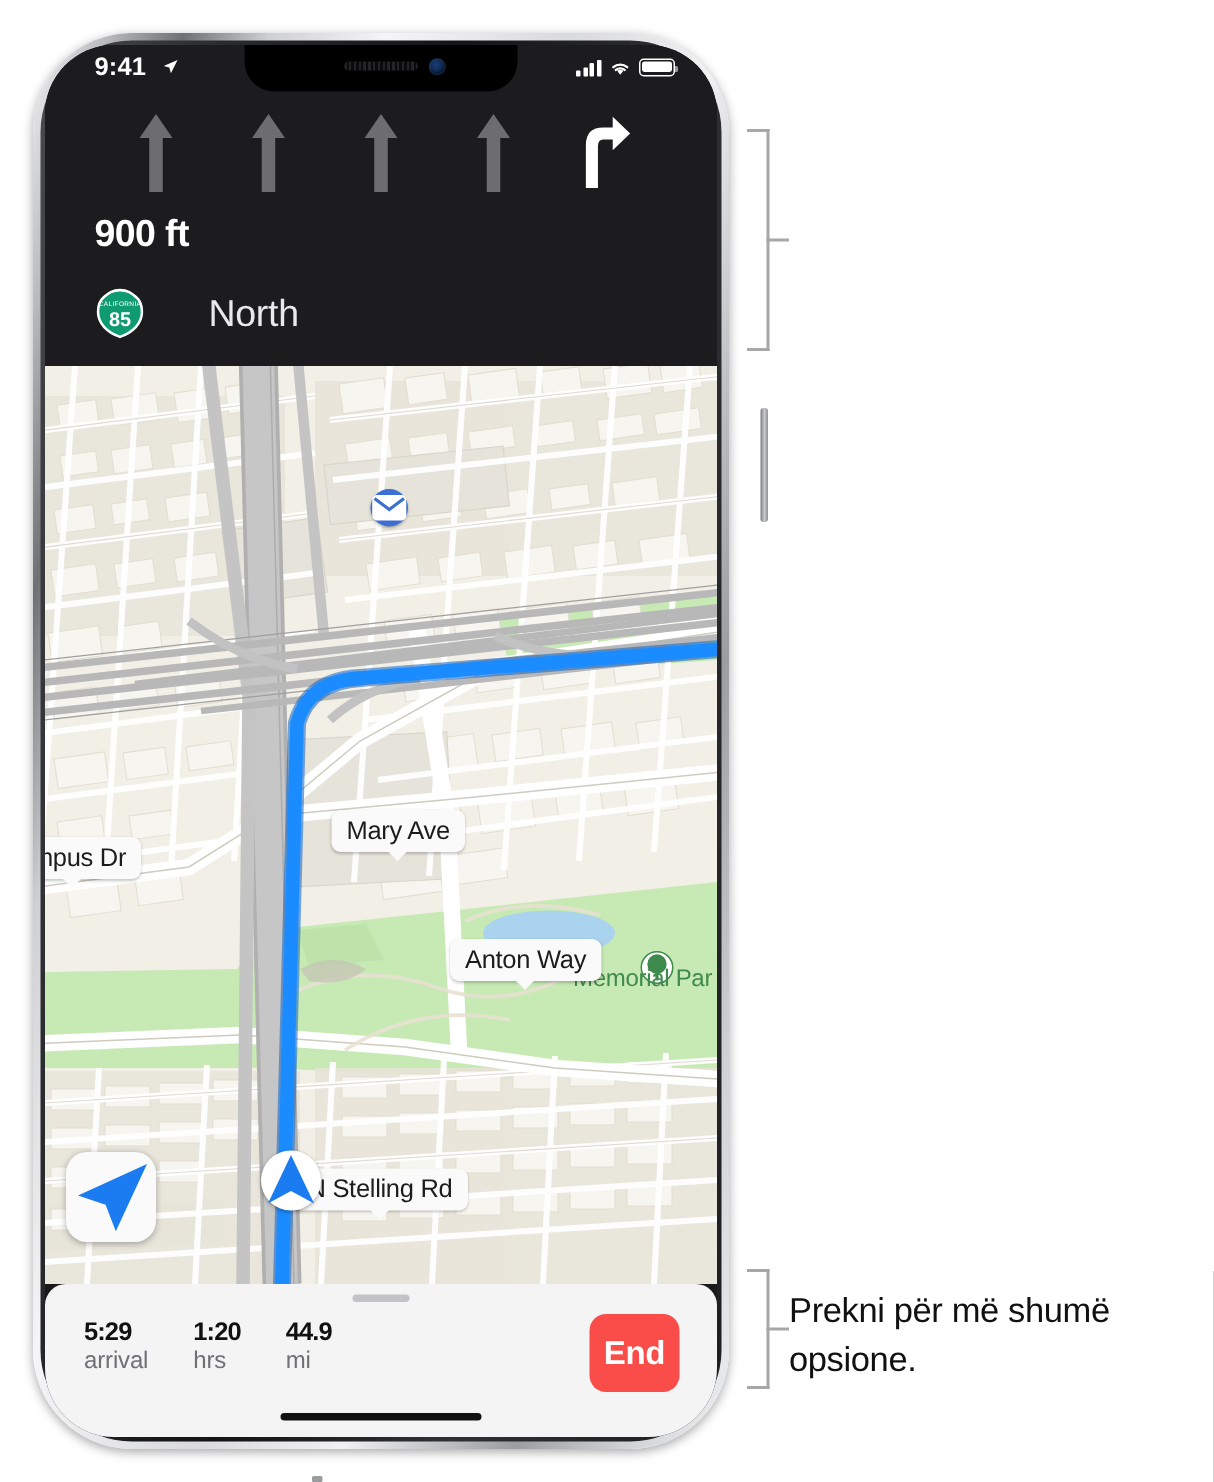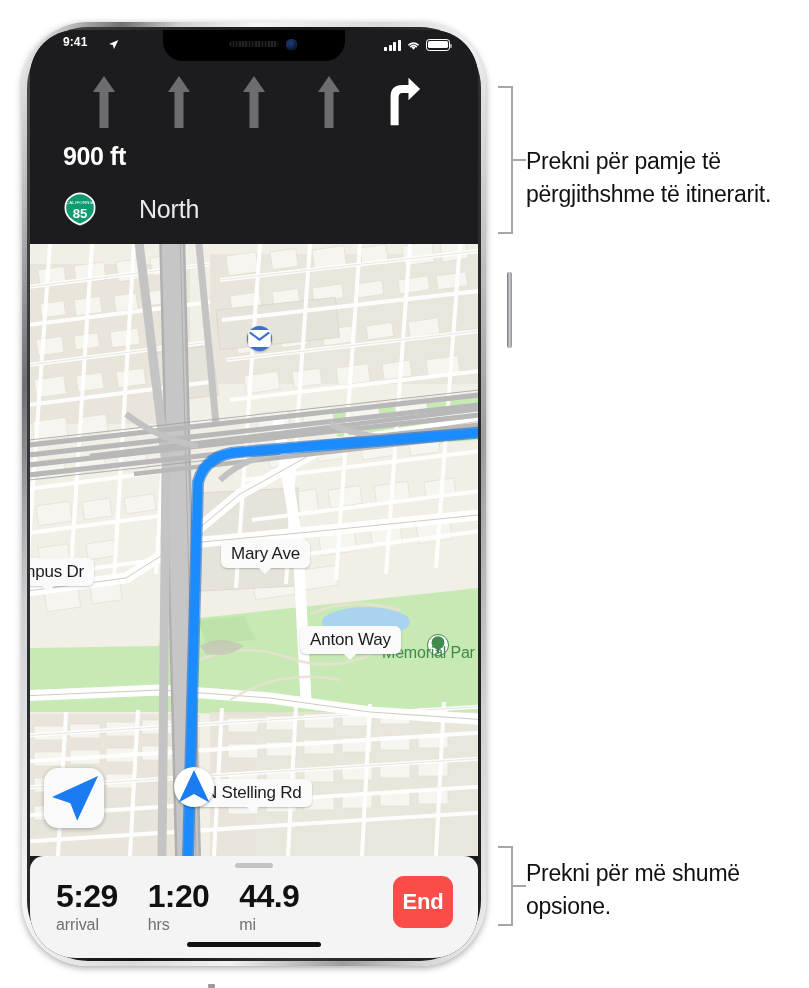--- a/index.html
+++ b/index.html
@@ -61,21 +61,21 @@
   }
 
   
   .nav-header{
     position:absolute; left:0; top:0; width:100%; height:214px;
     background:#1c1c1e; z-index:20;
   }
   .statusbar{ position:absolute; left:0; top:0; width:100%; height:32px; }
   .sb-time{
     position:absolute; left:33px; top:5px;
-    color:#fff; font-size:12px; font-weight:bold; letter-spacing:.1px;
+    color:#fff; font-size:17px; font-weight:bold; letter-spacing:.1px;
   }
   .sb-loc-arrow{ position:absolute; left:78px; top:9px; width:11px; height:11px; }
   .sb-right{ position:absolute; right:28px; top:9px; display:flex; align-items:flex-end; gap:5px; }
   .sig{ display:flex; align-items:flex-end; gap:1.6px; height:11px; }
   .sig i{ display:block; width:3px; background:#fff; border-radius:.7px; }
   .sig i:nth-child(1){ height:4px; } .sig i:nth-child(2){ height:6px; }
   .sig i:nth-child(3){ height:8.5px; } .sig i:nth-child(4){ height:11px; }
   .batt{ width:24px; height:11.5px; border:1.4px solid #fff; border-radius:3.2px; position:relative; }
   .batt::after{ content:""; position:absolute; left:1.4px; top:1.4px; right:1.4px; bottom:1.4px;
                 background:#fff; border-radius:1.6px; }
@@ -148,21 +148,21 @@
   .sheet{
     position:absolute; left:0; bottom:0; width:100%; height:102px;
     background:#f4f4f5; border-top-left-radius:14px; border-top-right-radius:14px;
     z-index:25;
   }
   .grabber{
     position:absolute; left:50%; transform:translateX(-50%); top:7px;
     width:38px; height:5px; border-radius:3px; background:#c3c3c6;
   }
   .stats{ position:absolute; left:26px; top:22px; display:flex; gap:30px; }
-  .stat .v{ font-size:32px; font-weight:bold; color:#111; letter-spacing:-.6px; }
+  .stat .v{ font-size:17px; font-weight:bold; color:#111; letter-spacing:-.6px; }
   .stat .u{ font-size:16px; color:#707074; margin-top:1px; letter-spacing:-.1px; }
   .end-btn{
     position:absolute; right:25px; top:20px; width:60px; height:52px;
     border-radius:11px; background:#fa4d4a; border:none; cursor:pointer;
     color:#fff; font-size:22px; font-weight:bold; letter-spacing:-.2px;
     font-family:"Liberation Sans", sans-serif;
   }
   .home-ind{
     position:absolute; left:50%; transform:translateX(-50%); bottom:11px;
     width:134px; height:5px; border-radius:3px; background:#111;
@@ -568,21 +568,20 @@
 
     </div>
   </div>
 
   <div class="bracket" style="left:498px; top:86px; width:28px; height:148px;">
     <div class="vbar"></div>
     <div class="tick t-top"></div>
     <div class="tick t-bot"></div>
     <div class="tick t-mid" style="top:73px;"></div>
   </div>
-  <div class="callout-text" style="left:526px; top:145px; width:270px;">Prekni për pamje të përgjithshme të itinerarit.</div>
 
   <div class="bracket" style="left:498px; top:846px; width:28px; height:80px;">
     <div class="vbar"></div>
     <div class="tick t-top"></div>
     <div class="tick t-bot"></div>
     <div class="tick t-mid" style="top:39px;"></div>
   </div>
   <div class="callout-text" style="left:526px; top:857px; width:260px;">Prekni për më shumë opsione.</div>
 
 </div>

